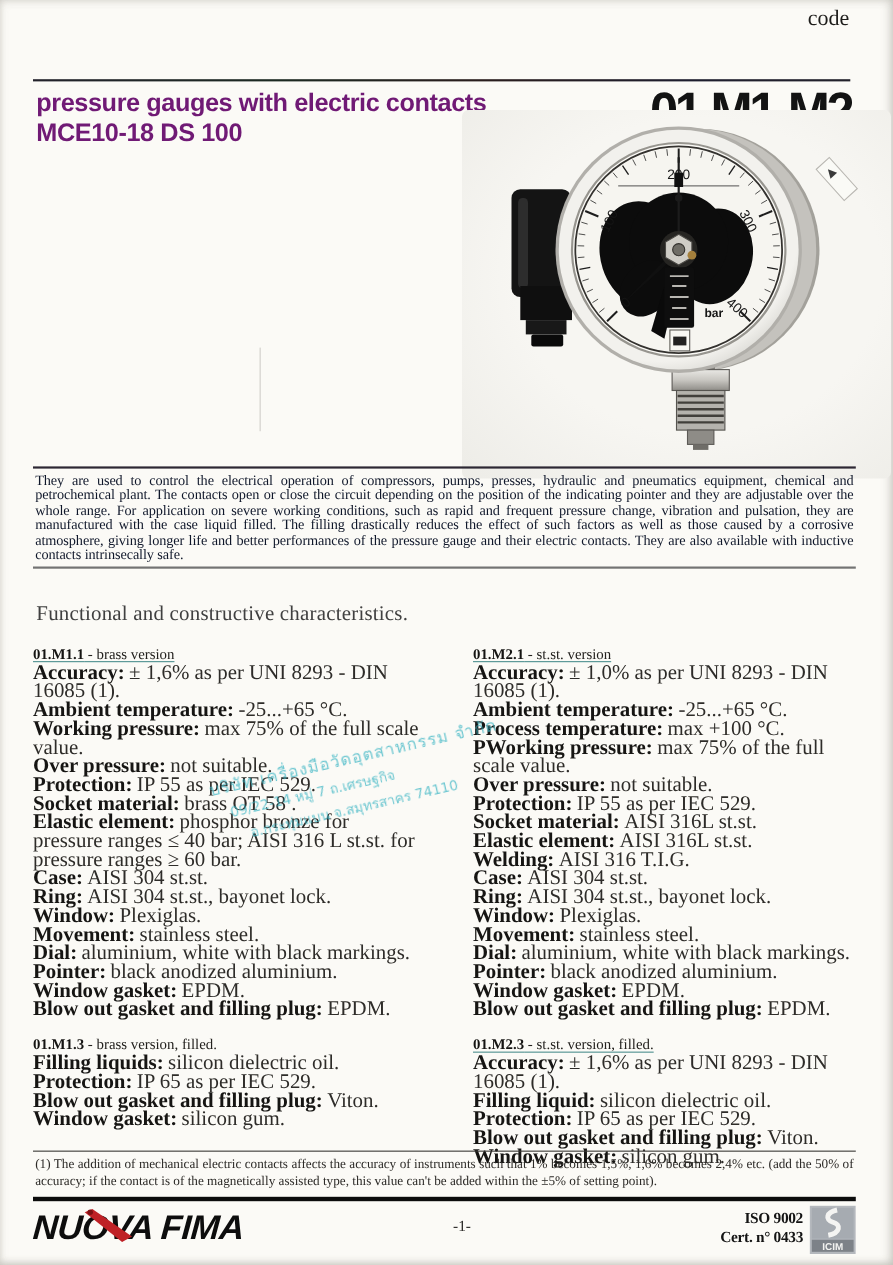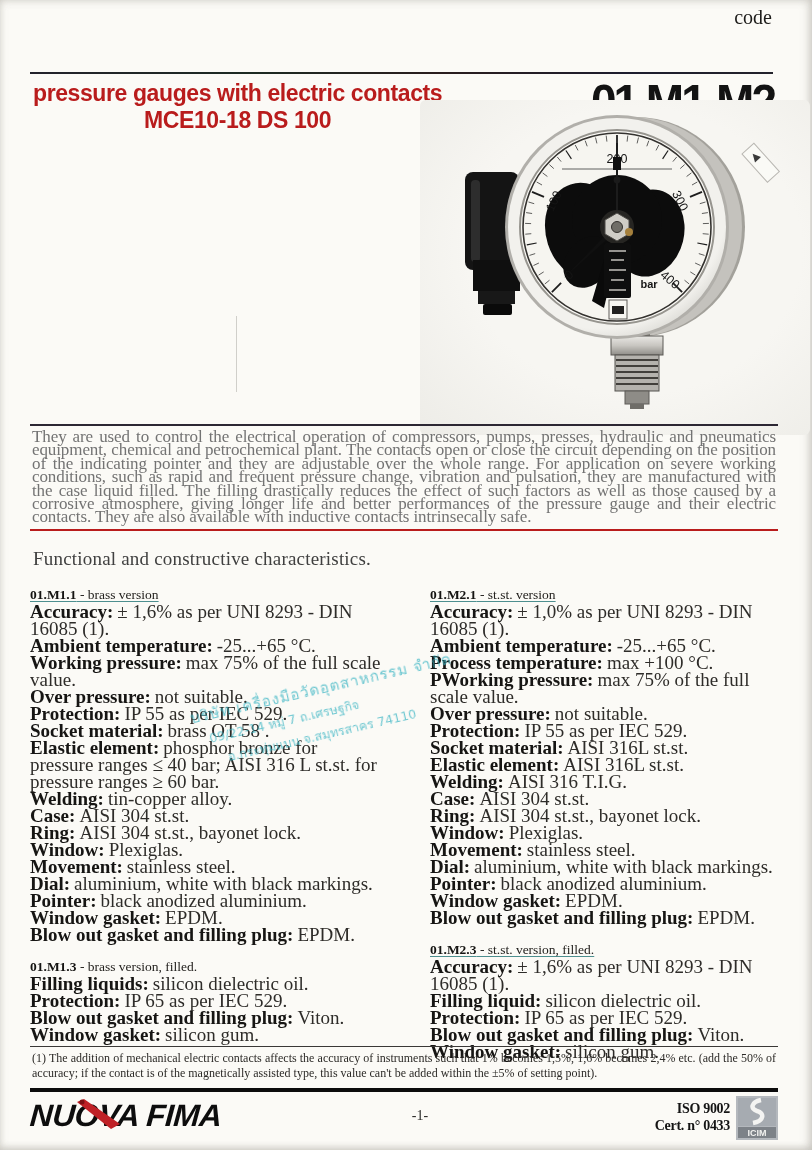--- a/index.html
+++ b/index.html
@@ -8,34 +8,34 @@
     background:#fbfaf6;overflow:hidden;
     font-family:"Liberation Serif","DejaVu Serif",serif;color:#1d1c1a;
     box-shadow:inset -4px 0 8px rgba(110,105,95,.22), inset 0 -3px 6px rgba(110,105,95,.18), inset 2px 2px 8px rgba(120,115,105,.07);
   }
   
   .code-label{position:absolute;top:6px;right:40px;font-size:20px;}
   .header-rule{position:absolute;left:30px;top:72px;width:743px;height:2px;
     background:linear-gradient(90deg,#23222b,#1c2a22 30%,#2a1d1d 55%,#1d1d2e 80%,#23222b);}
   .title-block{position:absolute;left:33px;top:80px;
     font-family:"Liberation Sans","DejaVu Sans",sans-serif;font-weight:bold;
-    font-size:23px;line-height:27px;letter-spacing:-.4px;color:#b91c1c;text-align:center;}
+    font-size:23px;line-height:27px;letter-spacing:-.4px;color:#701a75;}
   .product-code{position:absolute;top:74px;right:38px;
     font-family:"Liberation Sans","DejaVu Sans",sans-serif;font-weight:bold;
     font-size:46px;letter-spacing:-3px;color:#131313;transform:scaleY(1.04);}
   
   .photo{position:absolute;left:420px;top:100px;width:390px;height:335px;
     background:radial-gradient(ellipse at 55% 45%, #f7f6f2 55%, #edece7 100%);border-radius:6px;}
   .photo svg{position:absolute;left:8px;top:10px;}
   .scan-line{position:absolute;left:236px;top:316px;width:1px;height:76px;background:#bdbcb8;opacity:.7;}
   
   .intro{position:absolute;left:30px;top:424px;width:744px;
-    border-top:2px solid #2c2733;border-bottom:2px solid #b91c1c;
+    border-top:2px solid #2c2733;border-bottom:2px solid #737373;
     padding:4px 2px 5px 2px;text-align:justify;
-    font-size:17px;line-height:13.4px;color:#737373;letter-spacing:-.1px;}
+    font-size:13px;line-height:13.4px;color:#0f172a;letter-spacing:-.1px;}
   
   .char-heading{position:absolute;left:33px;top:548px;font-size:19px;color:#404040;letter-spacing:.2px;}
   .columns{position:absolute;left:30px;top:586px;width:752px;display:flex;column-gap:10px;gap:48px;}
   .col{width:371px;}
   .spec-heading{font-size:13.5px;line-height:17px;color:#23211e;}
   .spec-heading b{font-weight:bold;color:#151412;}
   .u{text-decoration:underline;text-decoration-color:#4d8f8f;text-underline-offset:2px;text-decoration-thickness:1px;}
   .spec-row{font-size:19px;line-height:17px;color:#2e2c29;}
   .spec-row b{font-weight:bold;color:#161513;margin-right:4px;}
   .gap{margin-top:15px;}
@@ -237,21 +237,20 @@
           <div class="spec-row"><b>Working pressure:</b><span>max 75% of the full scale value.</span></div>
 
           <div class="spec-row"><b>Over pressure:</b><span>not suitable.</span></div>
 
           <div class="spec-row"><b>Protection:</b><span>IP 55 as per IEC 529.</span></div>
 
           <div class="spec-row"><b>Socket material:</b><span>brass OT 58 .</span></div>
 
           <div class="spec-row"><b>Elastic element:</b><span>phosphor bronze for pressure ranges ≤ 40 bar; AISI 316 L st.st. for pressure ranges ≥ 60 bar.</span></div>
 
-          <div class="spec-row"><b>Welding:</b><span>tin-copper alloy.</span></div>
 
           <div class="spec-row"><b>Case:</b><span>AISI 304 st.st.</span></div>
 
           <div class="spec-row"><b>Ring:</b><span>AISI 304 st.st., bayonet lock.</span></div>
 
           <div class="spec-row"><b>Window:</b><span>Plexiglas.</span></div>
 
           <div class="spec-row"><b>Movement:</b><span>stainless steel.</span></div>
 
           <div class="spec-row"><b>Dial:</b><span>aluminium, white with black markings.</span></div>

